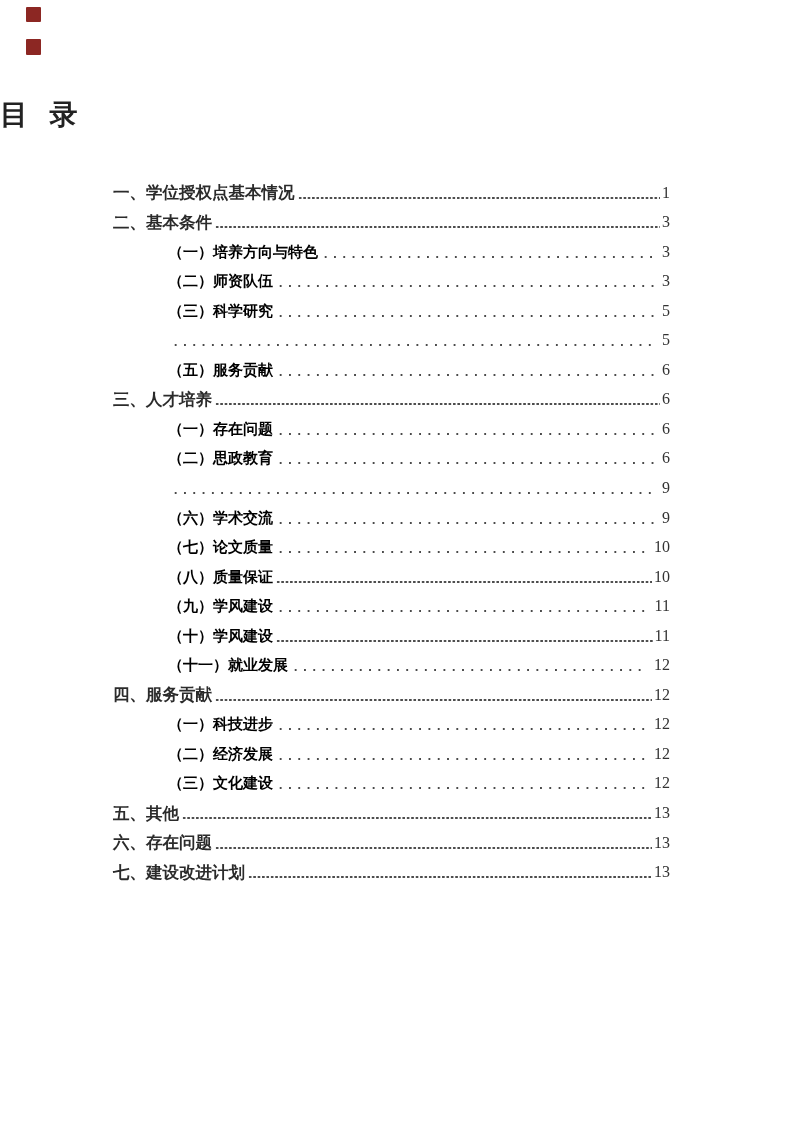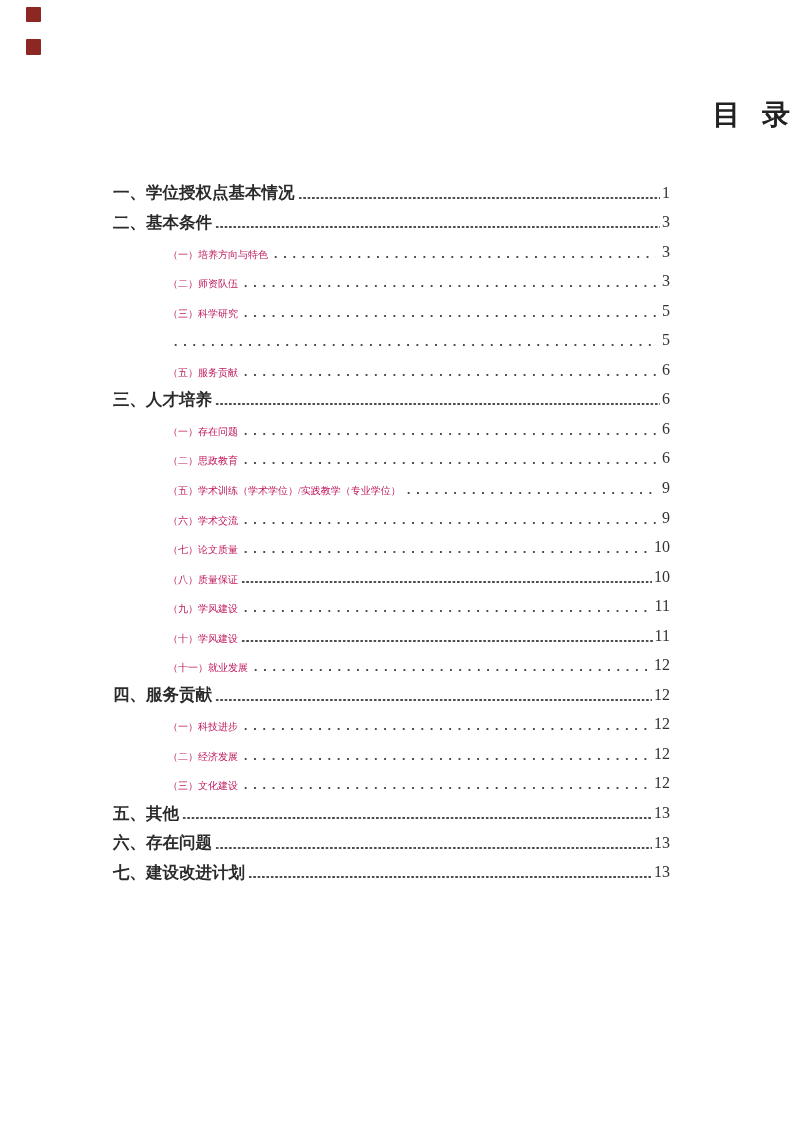--- a/index.html
+++ b/index.html
@@ -13,21 +13,21 @@
   }
   .page { position: absolute; inset: 0; background: #ffffff; }
 
   
   .stamp { position: absolute; left: 26px; width: 15px; background: var(--accent, #8c2723); border-radius: 1px; }
   .stamp.m1 { top: 7px;  height: 15px; }
   .stamp.m2 { top: 39px; height: 16px; }
 
   .title {
     position: absolute; top: 96px; left: 0; right: 0;
-    text-align: right;
+    text-align: left;
     font-size: 28px; font-weight: bold;
     letter-spacing: 2px; white-space: pre;
     color: #222;
   }
 
   .toc {
     position: absolute; left: 113px; top: 178px;
     width: 557px;
   }
   .row {
@@ -37,21 +37,21 @@
   .lbl { line-height: 1; padding-bottom: 7px; white-space: nowrap; margin-top: 12px; }
   .pg  { line-height: 1; padding-bottom: 7px; font-family: "Liberation Serif", serif; font-weight: normal; font-size: 16px; color: #333; }
 
   .row.lvl1 .lbl {
     font-family: "Liberation Sans", sans-serif;
     font-weight: bold; font-size: 16.5px; color: #2b2b2b;
   }
   .row.lvl2 { padding-left: 55px; }
   .row.lvl2 .lbl {
     font-family: "Liberation Serif", serif;
-    font-weight: normal; font-size: 10px; color: #be185d;
+    font-weight: bold; font-size: 15px; color: #000000;
   }
 
   .leader {
     flex: 1; align-self: stretch;
     margin: 0 2px 0 3px;
     background-repeat: repeat-x;
   }
   .leader.dense {
     background-image: radial-gradient(circle, #4a4a4a 1px, rgba(0,0,0,0) 1.2px);
     background-size: 4.4px 4px;
@@ -138,21 +138,20 @@
 
     <div class="row lvl2">
       <span class="lbl">（二）思政教育</span>
       <span class="leader spaced"></span>
       <span class="pg">6</span>
     </div>
 
 
 
     <div class="row lvl2">
-      <span class="lbl">（五）学术训练（学术学位）/实践教学（专业学位）</span>
       <span class="leader spaced"></span>
       <span class="pg">9</span>
     </div>
 
     <div class="row lvl2">
       <span class="lbl">（六）学术交流</span>
       <span class="leader spaced"></span>
       <span class="pg">9</span>
     </div>
 

